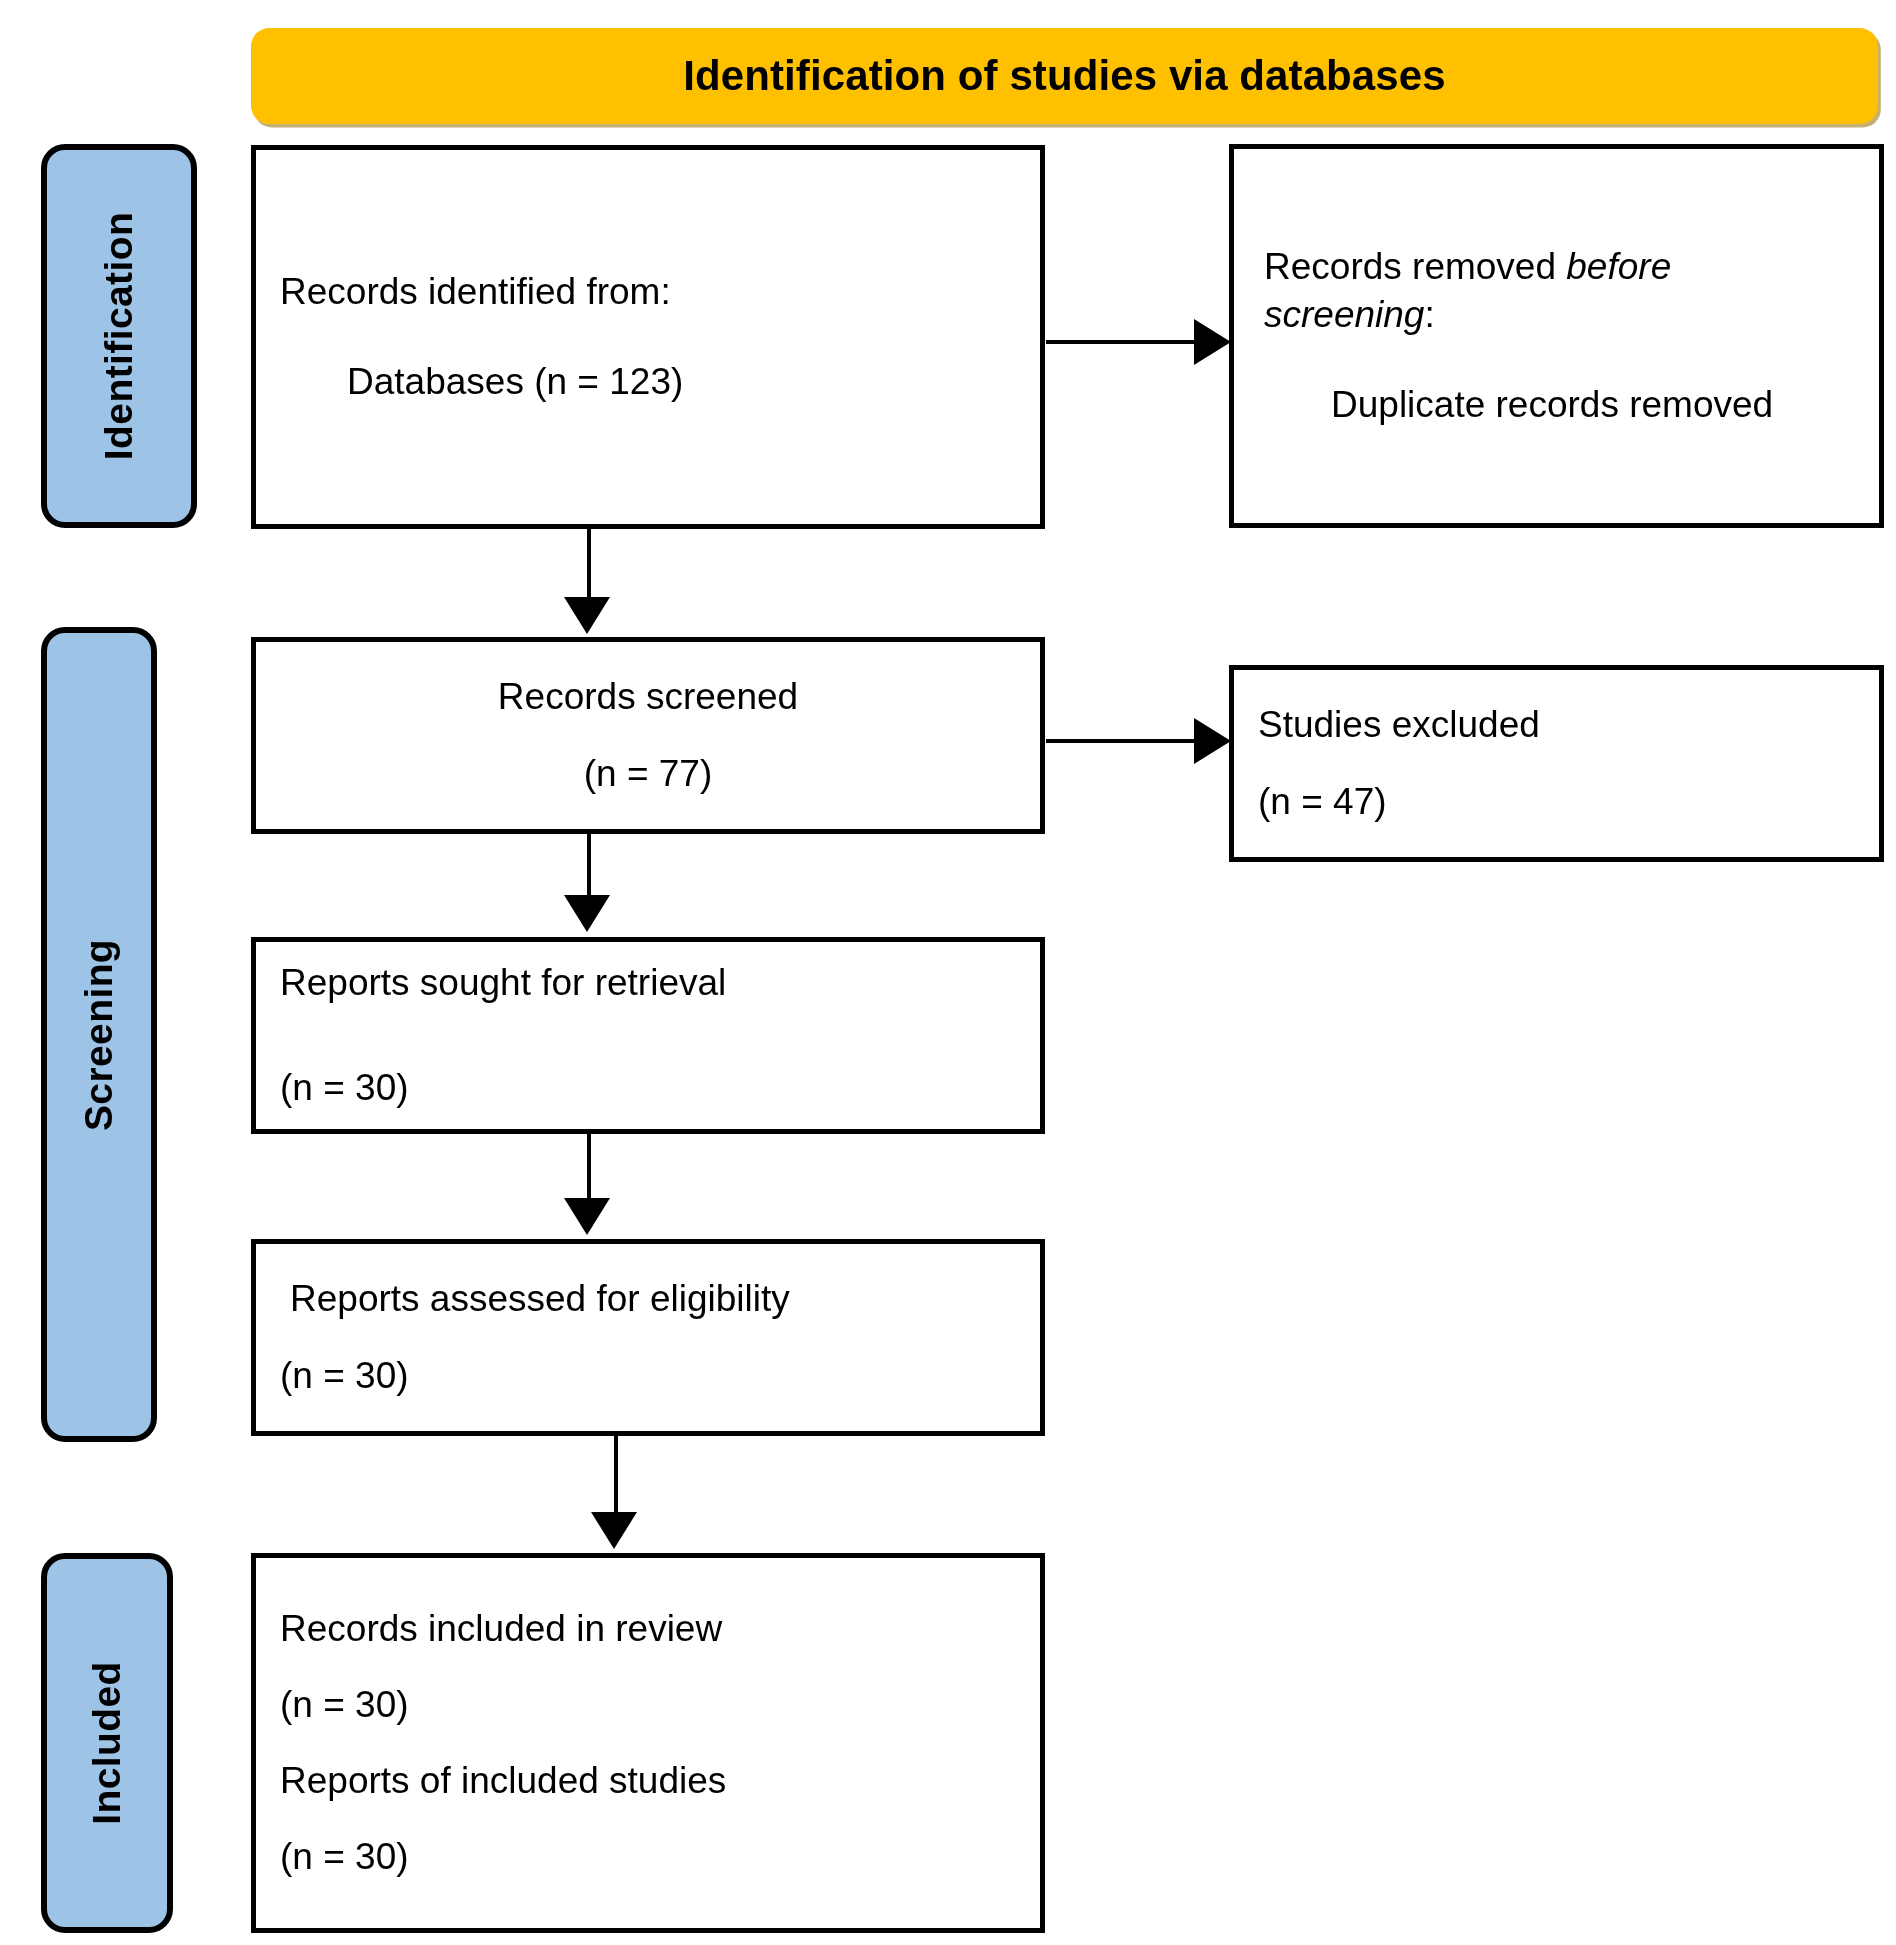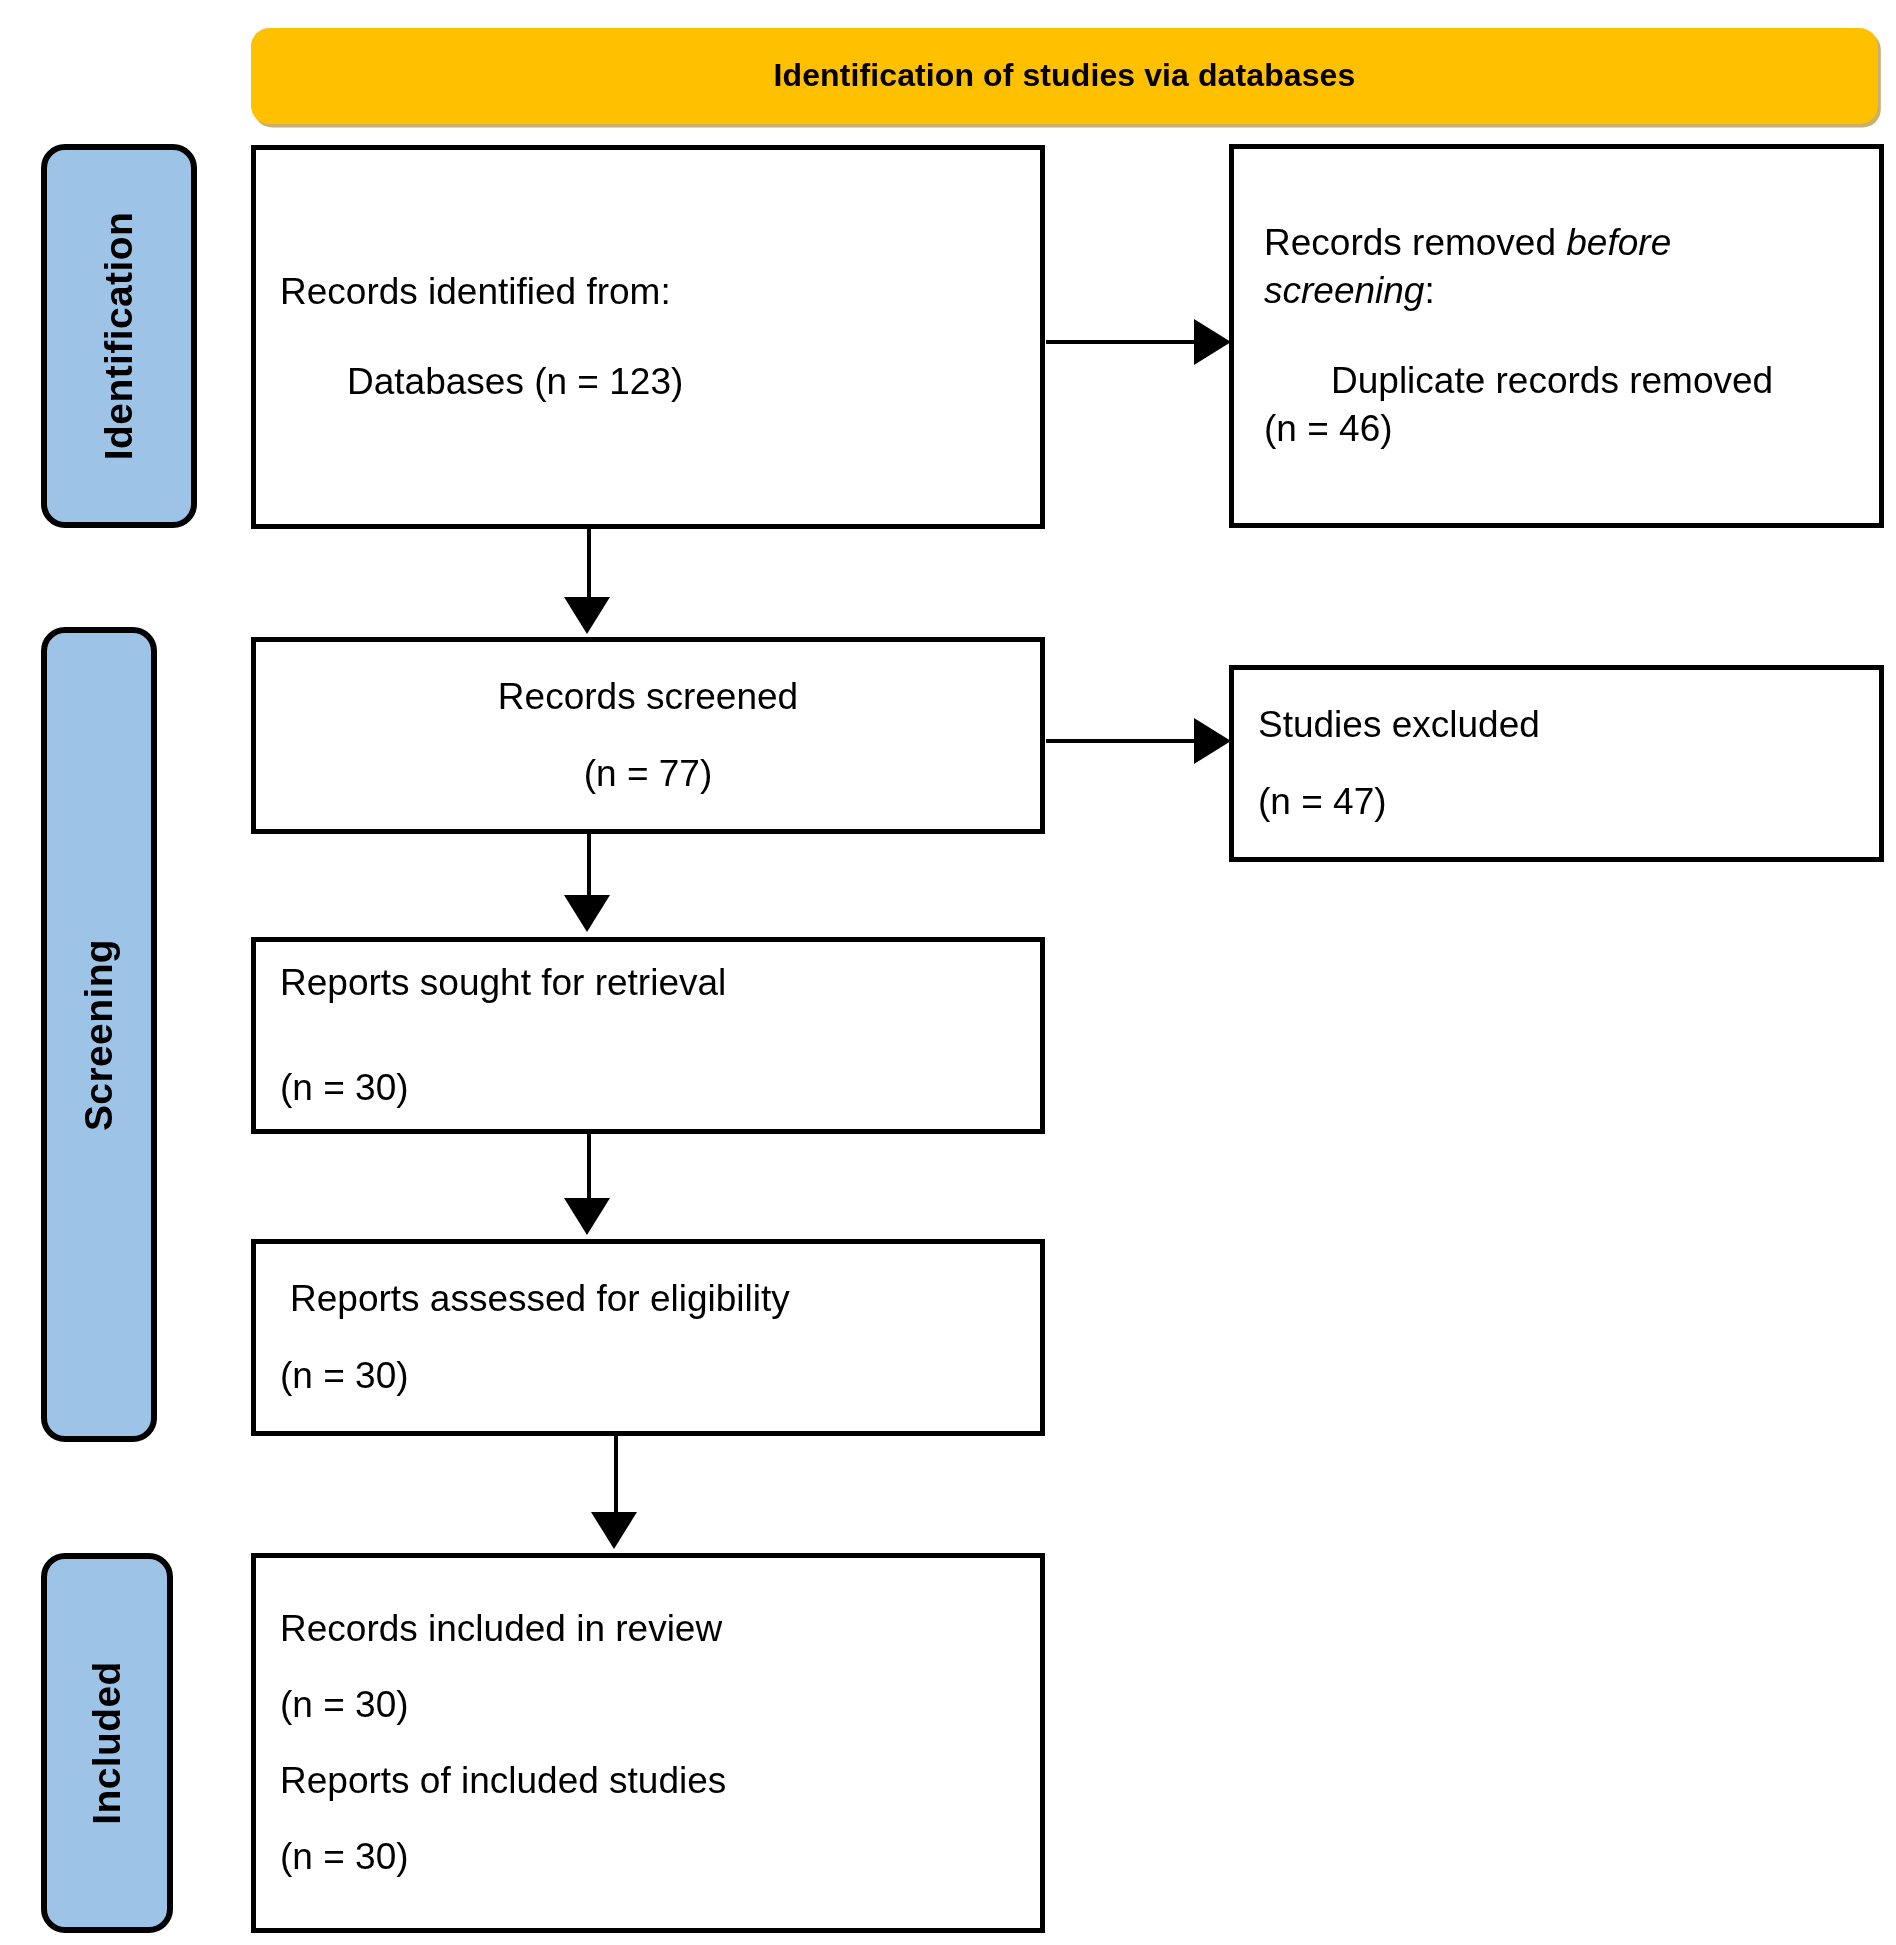--- a/index.html
+++ b/index.html
@@ -28,21 +28,21 @@
     width: 1627px;
     height: 96px;
     background: #ffc000;
     border-radius: 18.3px;
     box-shadow: 2.8px 3.5px 0 0 rgba(150,110,0,0.55);
     display: flex;
     align-items: center;
     justify-content: center;
   }
   .header-title {
-    font-size: 32px;
+    font-size: 42px;
     font-weight: bold;
     color: #000000;
     letter-spacing: 0.1px;
     text-align: left;
     line-height: 1.1;
   }
 
   
   .phase {
     position: absolute;
@@ -169,21 +169,20 @@
 
   <div class="box" id="box-identified">
     <div class="box-line">Records identified from:</div>
     <div class="box-line indent gap-top">Databases (n = 123)</div>
   </div>
 
   <div class="box" id="box-removed">
     <div class="box-line"><span>Records removed </span><em>before</em></div>
     <div class="box-line"><em>screening</em><span>:</span></div>
     <div class="box-line indent gap-top">Duplicate records removed</div>
-    <div class="box-line">(n = 46)</div>
   </div>
 
   <div class="box" id="box-screened">
     <div class="box-line">Records screened</div>
     <div class="box-line gap-small">(n = 77)</div>
   </div>
 
   <div class="box" id="box-excluded">
     <div class="box-line">Studies excluded</div>
     <div class="box-line gap-small">(n = 47)</div>

